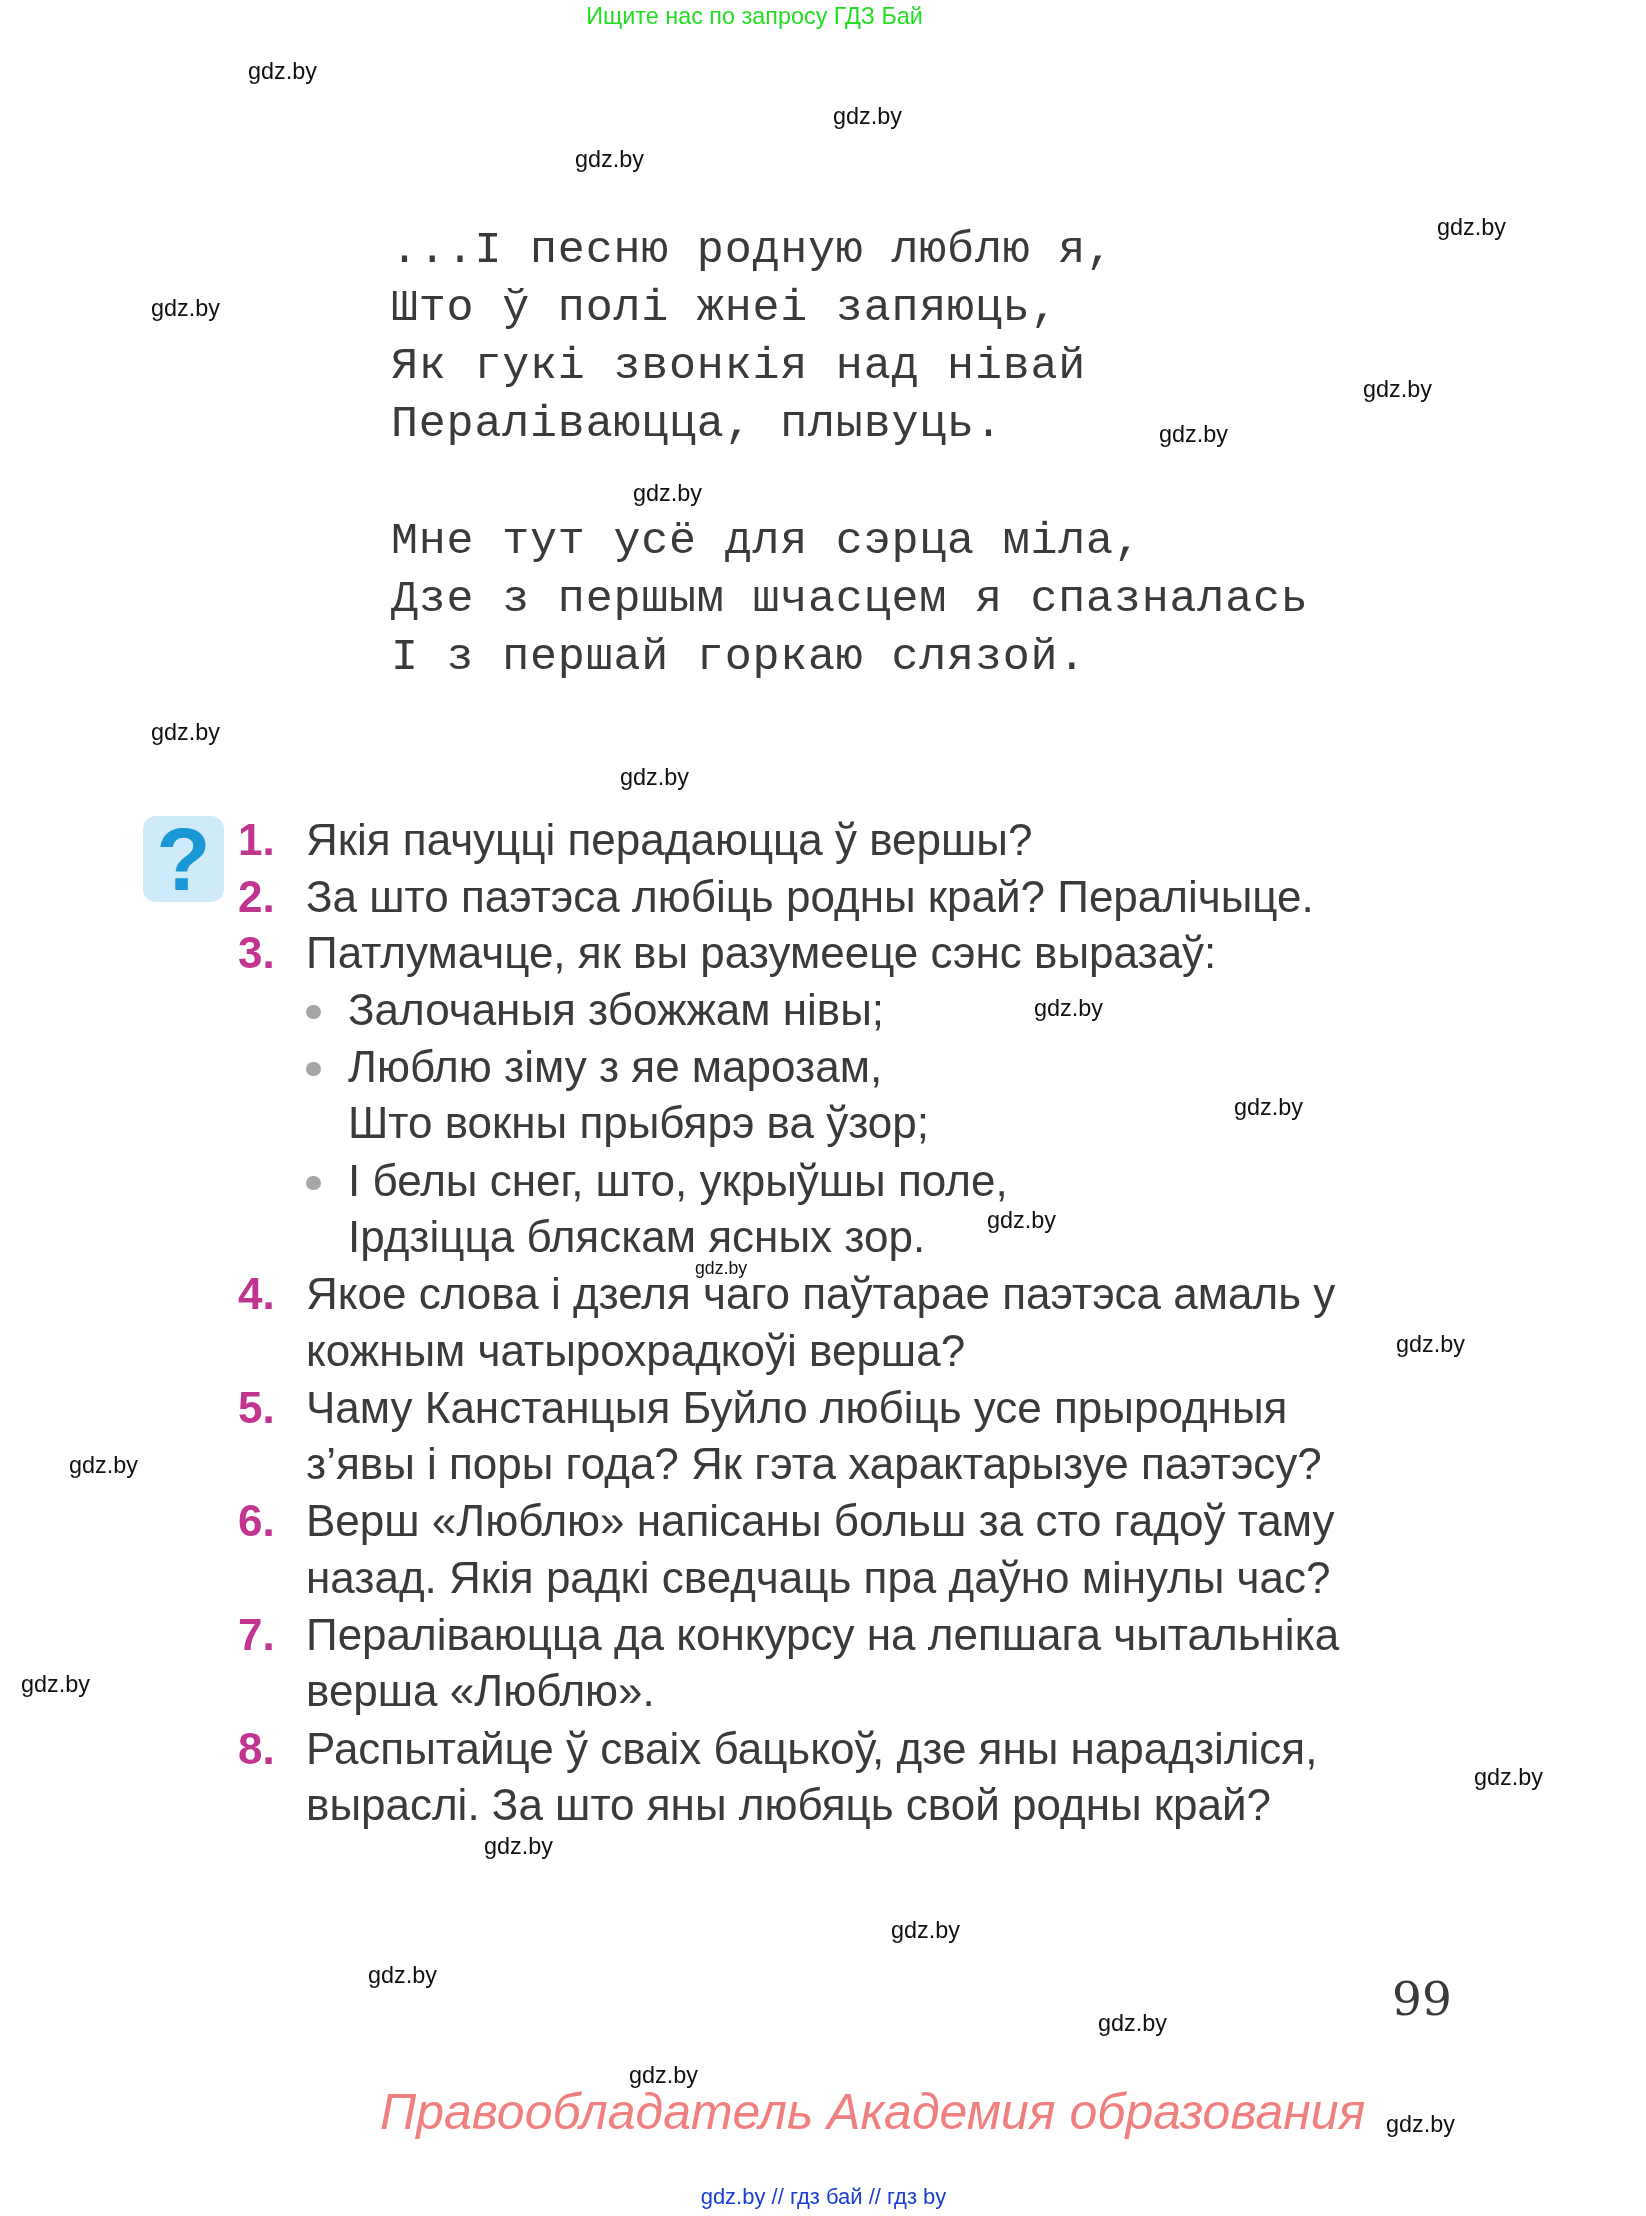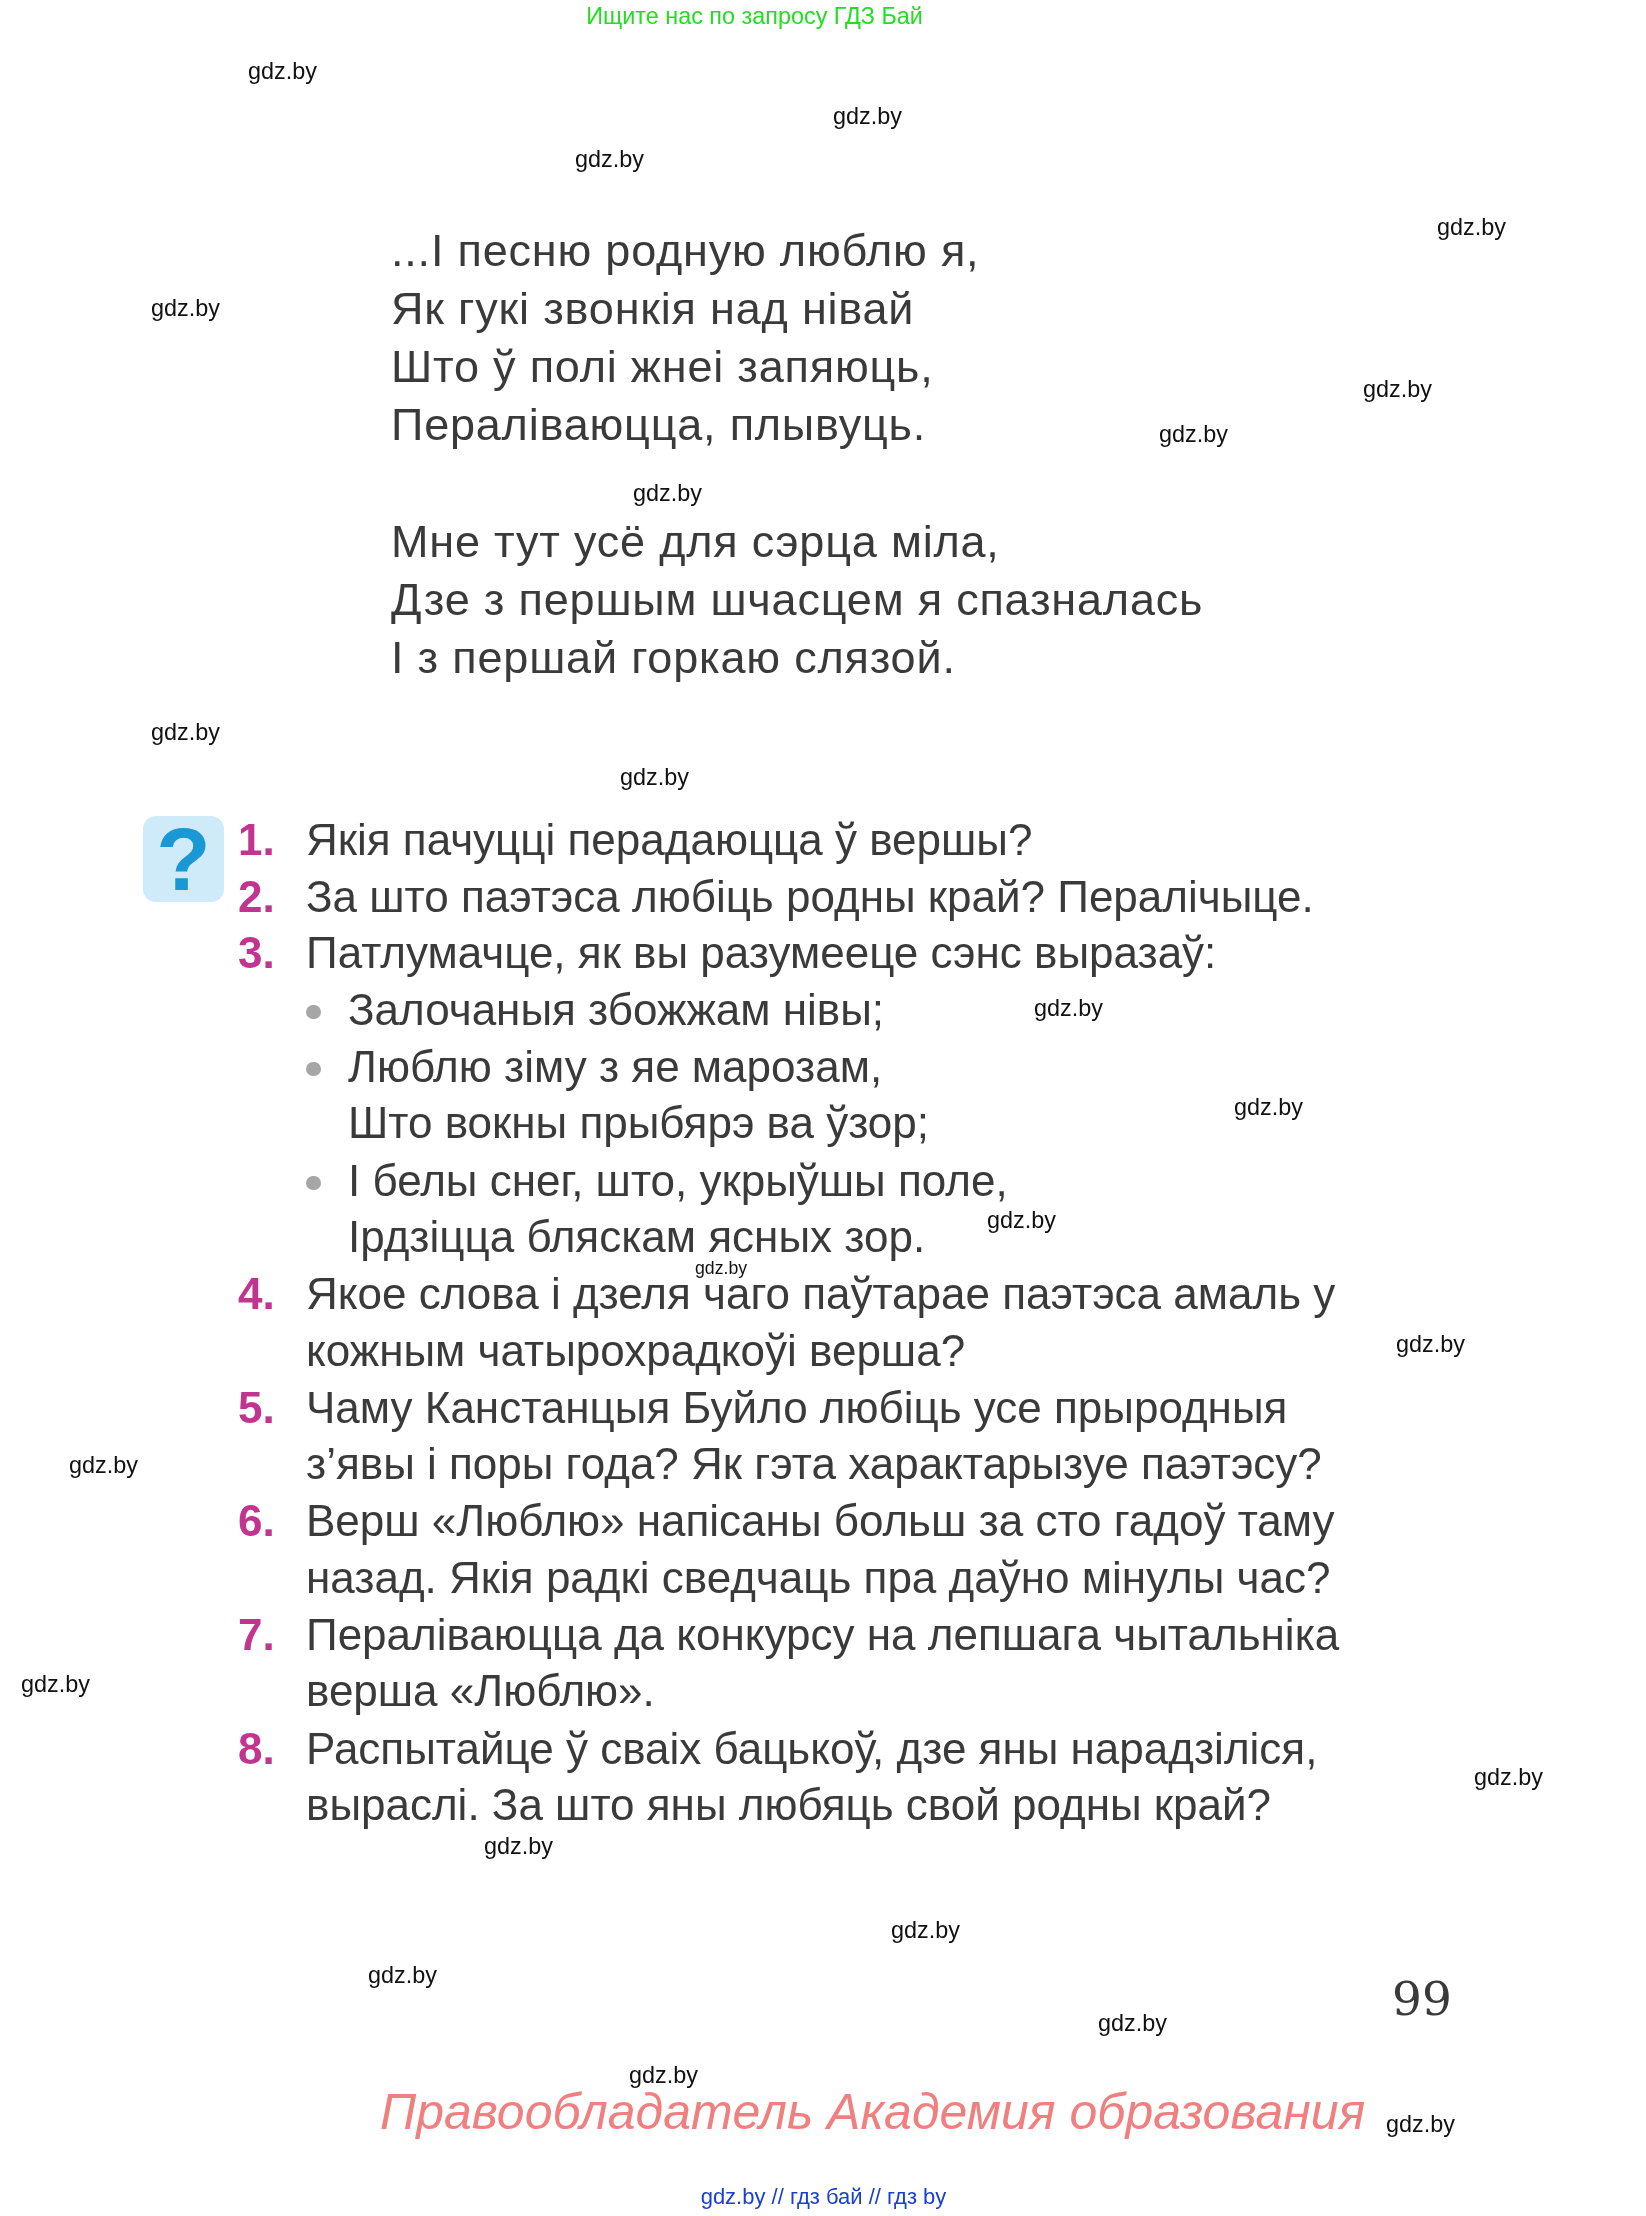--- a/index.html
+++ b/index.html
@@ -1,20 +1,20 @@
 <!DOCTYPE html>
 <html style="font-size:13px"><head>
 <meta charset="utf-8">
 <style>
   html,body{margin:0;padding:0;background:#fff;}
   body{width:1647px;height:2216px;position:relative;overflow:hidden;font-family:"Liberation Sans",sans-serif;color:#3a3a3a;}
   .top-banner{position:absolute;top:3.2px;left:0;width:1509px;text-align:center;color:#22dd22;font-size:23.4px;font-family:"Liberation Sans",sans-serif;}
   .wm{position:absolute;font-size:23.4px;color:#111;font-family:"Liberation Sans",sans-serif;white-space:nowrap;}
   .wm.small{font-size:17.7px;}
-  .poem{position:absolute;left:391px;font-family:Liberation Sans, sans-serif;font-size:45px;color:#3a3a3a;line-height:58px;white-space:nowrap;letter-spacing:0.8px;}
+  .poem{position:absolute;left:391px;font-family:Liberation Mono, monospace;font-size:45px;color:#3a3a3a;line-height:58px;white-space:nowrap;letter-spacing:0.8px;}
   .qbox{position:absolute;left:143px;top:816px;width:81px;height:86px;background:#cfeaf9;border-radius:13px;}
   .qbox span{position:absolute;left:0;top:-4.8px;width:81px;text-align:center;font-size:89px;font-weight:bold;color:#1a98d5;font-family:"Liberation Sans",sans-serif;line-height:97px;}
   .q{position:absolute;left:0;font-size:44px;line-height:56px;white-space:nowrap;color:#3a3a3a;}
   .q .num{position:absolute;left:238px;color:#c1348f;font-weight:bold;}
   .q .txt{position:absolute;left:306px;}
   .bullet{position:absolute;left:306px;top:22.6px;width:14.5px;height:14.5px;border-radius:50%;background:#a6a6a6;}
   .btxt{position:absolute;left:348px;}
   .page-num{position:absolute;left:1392px;top:1971px;font-family:"DejaVu Serif","Liberation Serif",serif;font-size:47px;color:#3a3a3a;}
   .copyright{position:absolute;left:380px;top:2083px;font-size:50px;font-style:italic;color:#f08080;font-family:"Liberation Sans",sans-serif;white-space:nowrap;}
   .footer-links{position:absolute;left:0;top:2184px;width:1647px;text-align:center;color:#1a3fd0;font-size:22px;font-family:"Liberation Sans",sans-serif;}
@@ -44,22 +44,22 @@
 <div class="wm" style="left:1474px;top:1764px">gdz.by</div>
 <div class="wm" style="left:484px;top:1833px">gdz.by</div>
 <div class="wm" style="left:891px;top:1917px">gdz.by</div>
 <div class="wm" style="left:368px;top:1962px">gdz.by</div>
 <div class="wm" style="left:1098px;top:2010px">gdz.by</div>
 <div class="wm" style="left:629px;top:2062px">gdz.by</div>
 <div class="wm" style="left:1386px;top:2111px">gdz.by</div>
 
 <div class="poem" style="top:222px">
   <div>...I песню родную люблю я,</div>
+  <div>Што ў полі жнеі запяюць,</div>
   <div>Як гукі звонкія над нівай</div>
-  <div>Што ў полі жнеі запяюць,</div>
   <div>Пераліваюцца, плывуць.</div>
 </div>
 <div class="poem" style="top:513px">
   <div>Мне тут усё для сэрца міла,</div>
   <div>Дзе з першым шчасцем я спазналась</div>
   <div>I з першай горкаю слязой.</div>
 </div>
 
 <div class="qbox">
     <span>?</span>

